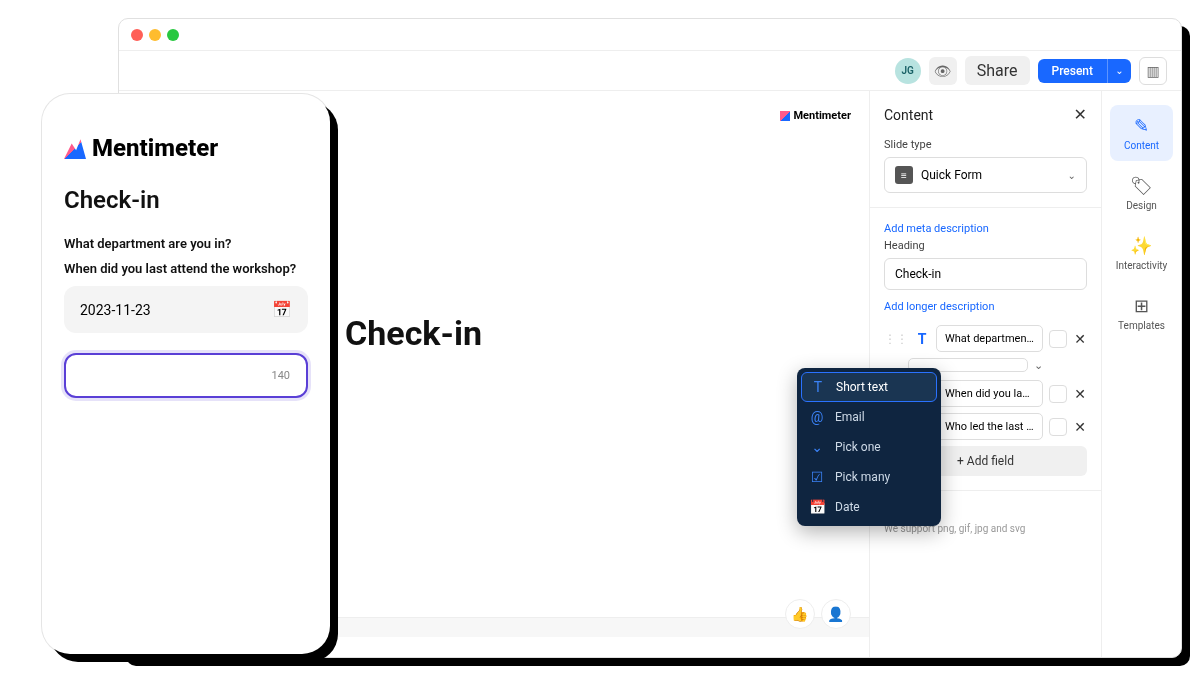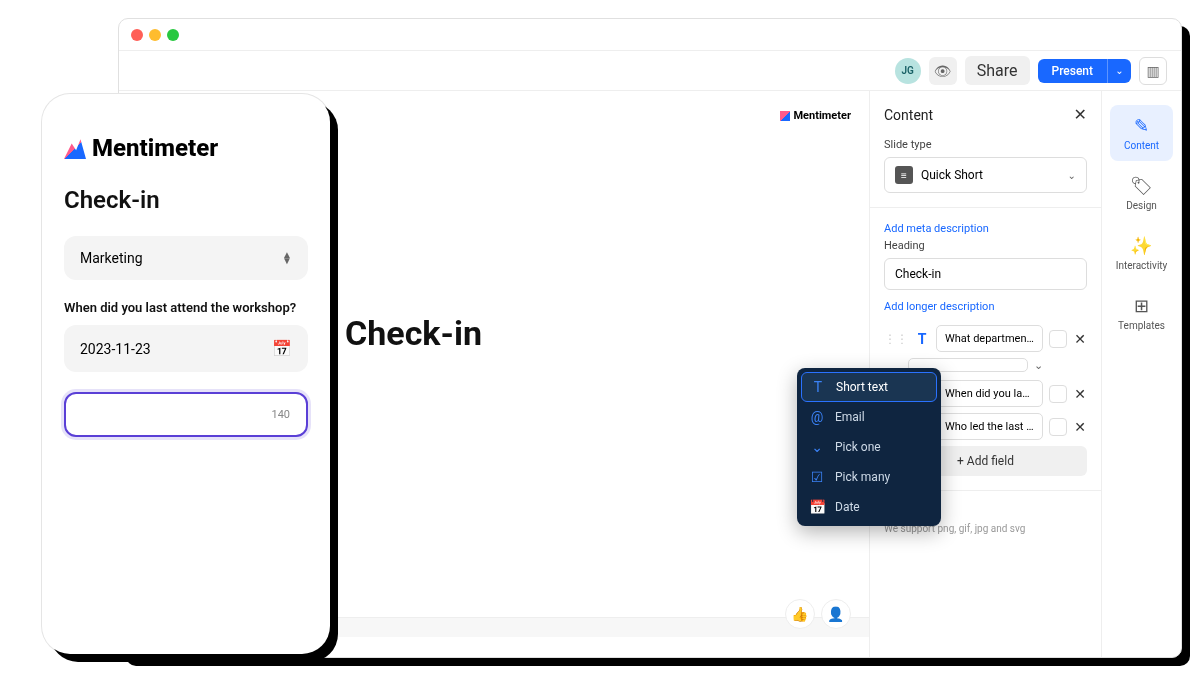--- a/index.html
+++ b/index.html
@@ -131,21 +131,21 @@
 
     <div class="side-panel">
       <div class="panel-header">
         <span class="panel-title">Content</span>
         <span class="close-x">✕</span>
       </div>
 
       <span class="field-label">Slide type</span>
       <div class="select-box">
         <span class="doc-icon">≡</span>
-        <span>Quick Short</span>
+        <span>Quick Form</span>
         <span class="chev">⌄</span>
       </div>
 
       <div class="divider-h"></div>
 
       <div class="link-text">Add meta description</div>
       <span class="field-label">Heading</span>
       <div class="text-input">Check-in</div>
       <div class="link-text">Add longer description</div>
 
@@ -230,24 +230,21 @@
   </div>
 </div>
 
 <div class="phone">
   <div class="menti-logo">
     <span class="logo-mark"></span>
     <span>Mentimeter</span>
   </div>
   <div class="form-heading">Check-in</div>
 
-  <div class="pick-field">
-    <span>Marketing</span>
-    <span class="updown">▲<br>▼</span>
-  </div>
+  <div class="q-label">What department are you in?</div>
 
   <div class="q-label">When did you last attend the workshop?</div>
   <div class="date-field">
     <span>2023-11-23</span>
     <span class="cal-icon">📅</span>
   </div>
 
   <div class="text-field">
     <span class="char-count">140</span>
   </div>

